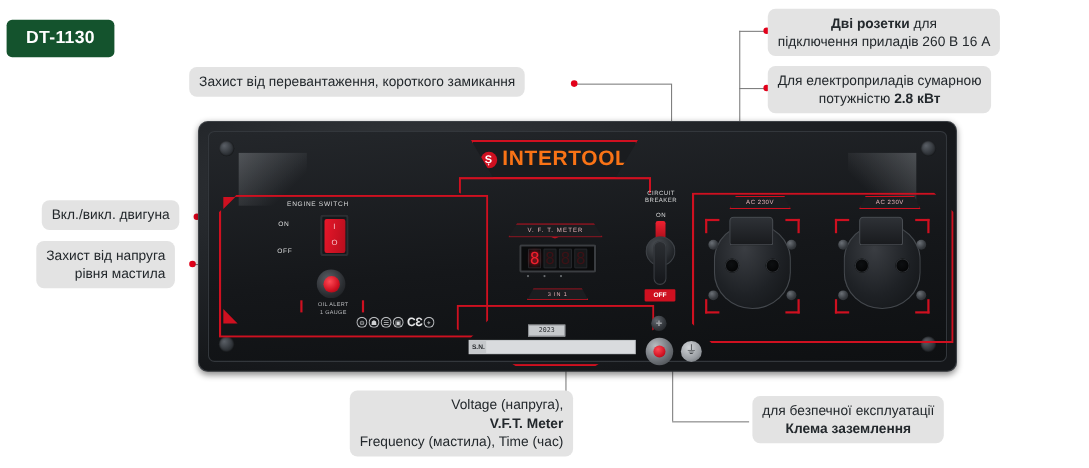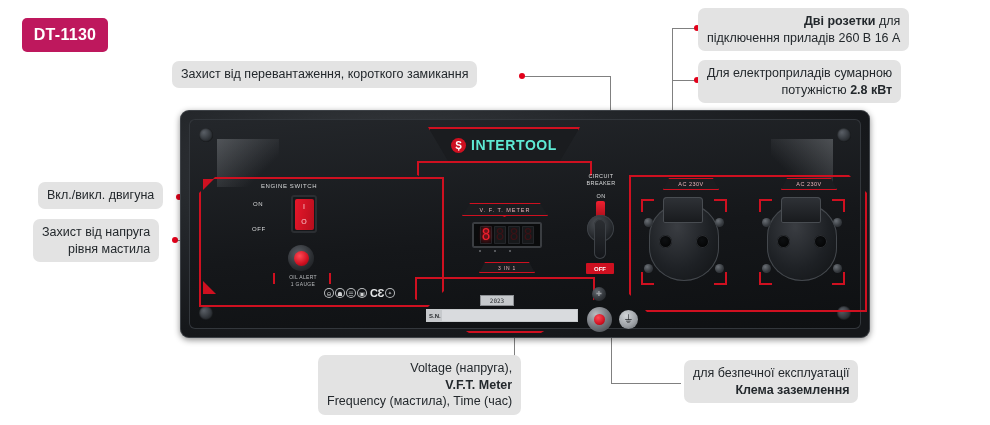--- a/index.html
+++ b/index.html
@@ -3,34 +3,34 @@
 <meta charset="utf-8">
 <style>
   * { box-sizing: border-box; margin:0; padding:0; }
   body {
     width:990px; height:425px; position:relative;
     background:#ffffff; overflow:hidden;
     font-family:"Liberation Sans", sans-serif;
   }
   
   .badge {
-    position:absolute; left:22px; top:18px;
-    width:86px; height:34px; border-radius:5px;
-    background:#be185d; color:#fff;
+    position:absolute; left:6px; top:18px;
+    width:98px; height:34px; border-radius:5px;
+    background:#14532d; color:#fff;
     font-size:16px; font-weight:bold; letter-spacing:.3px;
     display:flex; align-items:center; justify-content:center;
   }
   
   .callout {
     position:absolute; background:#e3e3e3; border-radius:7px;
     padding:5px 9px; font-size:12.5px; color:#23282c; line-height:1.32;
     white-space:nowrap;
   }
   .callout b { font-weight:bold; }
-  .c-right { text-align:right; }
+  .c-right { text-align:center; }
   .c-left  { text-align:right; }
 
   #co-overload { left:172px; top:61px; }
   #co-sockets  { left:698px; top:8px; }
   #co-power    { left:698px; top:60px; }
   #co-engine   { left:38px;  top:182px; }
   #co-oil      { left:33px;  top:219px; }
   #co-vft      { left:318px; top:355px; }
   #co-ground   { left:684px; top:360px; }
 
@@ -74,21 +74,21 @@
     background:#1a1c1f;
     clip-path:polygon(0 0,100% 0,86% 100%,14% 100%);
     box-shadow:inset 0 0 0 2px #cf1020;
     display:flex; align-items:center; justify-content:center; gap:5px;
   }
   .logo-mark {
     width:15px; height:15px; border-radius:50%;
     background:#cf1020; color:#fff; font-size:10px; font-weight:bold;
     display:flex; align-items:center; justify-content:center;
   }
-  .logo-text { color:#5eead4; font-size:14px; font-weight:bold; letter-spacing:.6px; }
+  .logo-text { color:#f97316; font-size:19px; font-weight:bold; letter-spacing:.6px; }
 
   
   .zone-left {
     position:absolute; left:10px; top:58px; width:245px; height:130px;
     border:2px solid #cf1020;
     clip-path:polygon(16px 0,100% 0,100% calc(100% - 16px),calc(100% - 16px) 100%,0 100%,0 16px);
   }
   .lbl { position:absolute; color:#d9dadb; font-size:6px; letter-spacing:.6px; white-space:nowrap; }
 
   .rocker {

